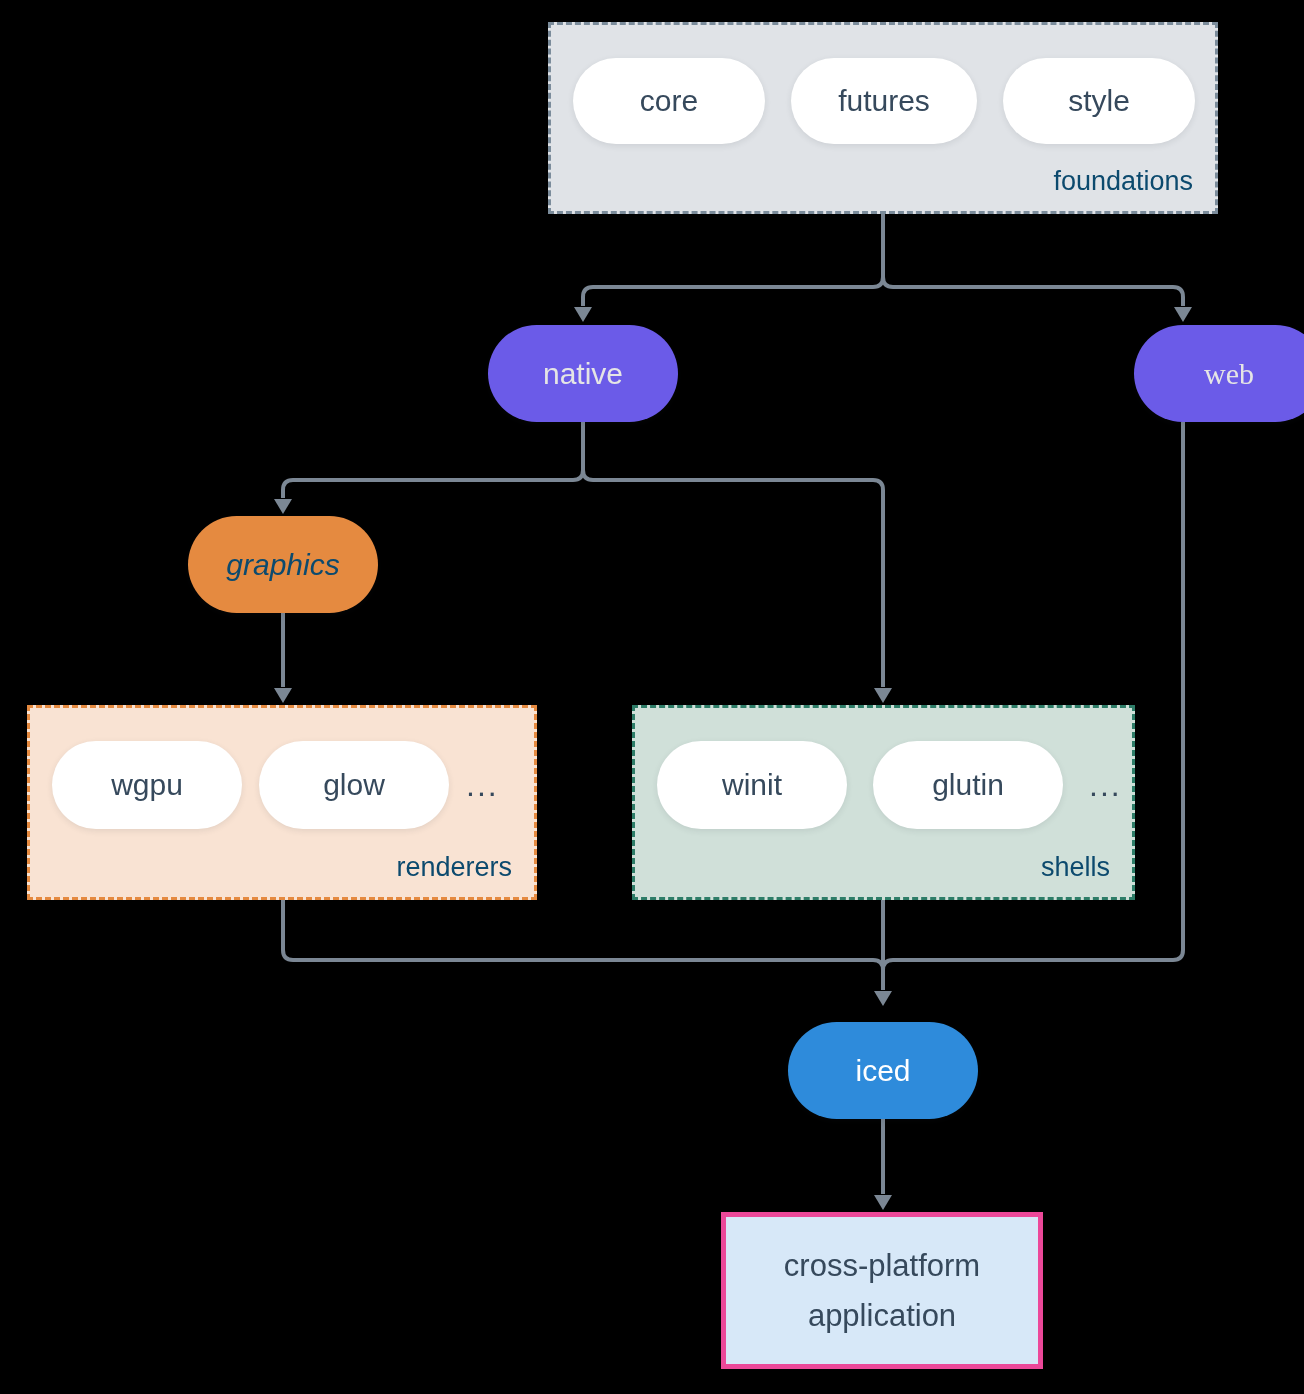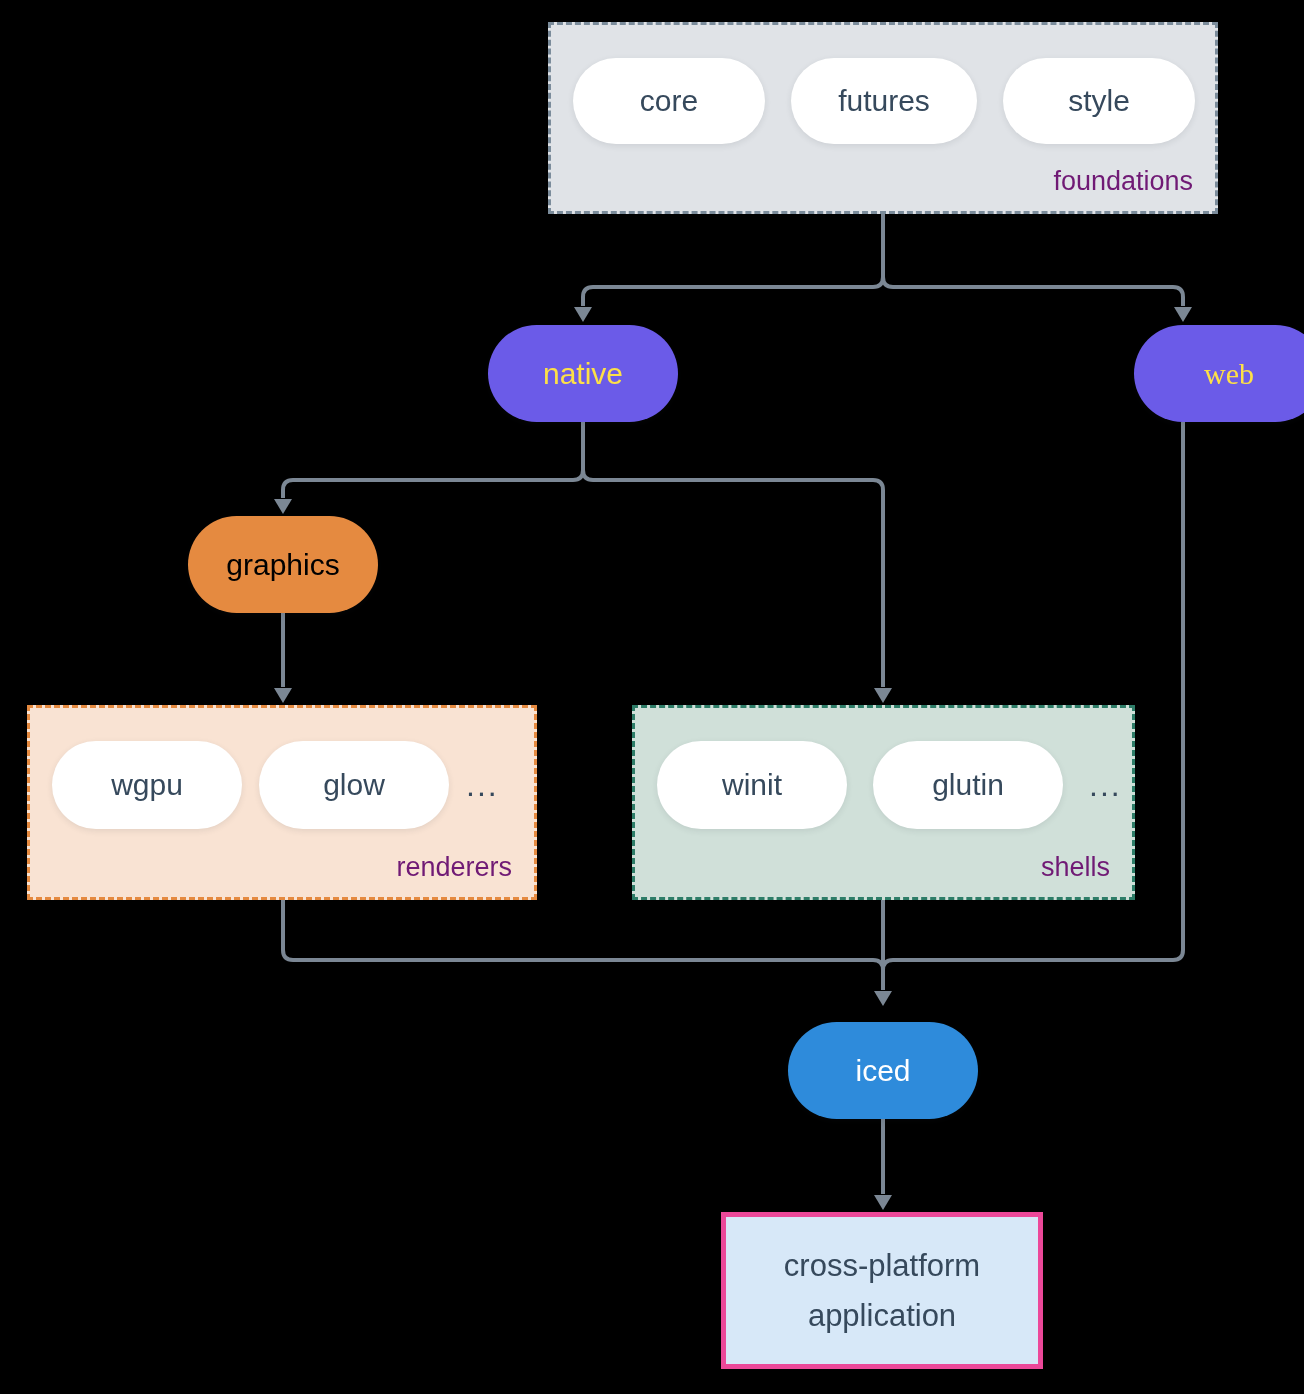--- a/index.html
+++ b/index.html
@@ -40,21 +40,21 @@
     top: 33px;
     display: flex;
     align-items: center;
     gap: 26px;
   }
   .group-label {
     position: absolute;
     right: 22px;
     bottom: 14px;
     font-size: 27px;
-    color: #701a75;
+    color: #0c4a6e;
   }
   .g-foundations {
     left: 548px; top: 22px;
     width: 670px; height: 192px;
     background: #e0e3e7;
     border: 3px dashed #7b8c9b;
   }
   .g-renderers {
     left: 27px; top: 705px;
     width: 510px; height: 195px;
@@ -79,22 +79,22 @@
     color: #36495c;
     font-size: 30px;
     box-shadow: 0 2px 6px rgba(40,50,60,0.10);
     flex: 0 0 auto;
   }
   .pill.floating {
     position: absolute;
     height: 97px;
     border-radius: 49px;
   }
-  .pill.purple { background: #6b5be8; color: #fde047; }
-  .pill.orange { background: #e58a40; color: #000000; }
+  .pill.purple { background: #6b5be8; color: #e5e5e5; }
+  .pill.orange { background: #e58a40; color: #0c4a6e; font-style: italic; }
   .pill.blue   { background: #2e8bdb; color: #ffffff; margin-top: 14px; }
   .p-native   { left: 488px;  top: 325px; }
   .p-web      { left: 1134px; top: 325px; font-family: Liberation Serif, serif; }
   .p-graphics { left: 188px;  top: 516px; }
   .p-iced     { left: 788px;  top: 1008px; height: 96px; }
   .ellipsis {
     font-size: 32px;
     color: #36495c;
     letter-spacing: 2px;
   }

